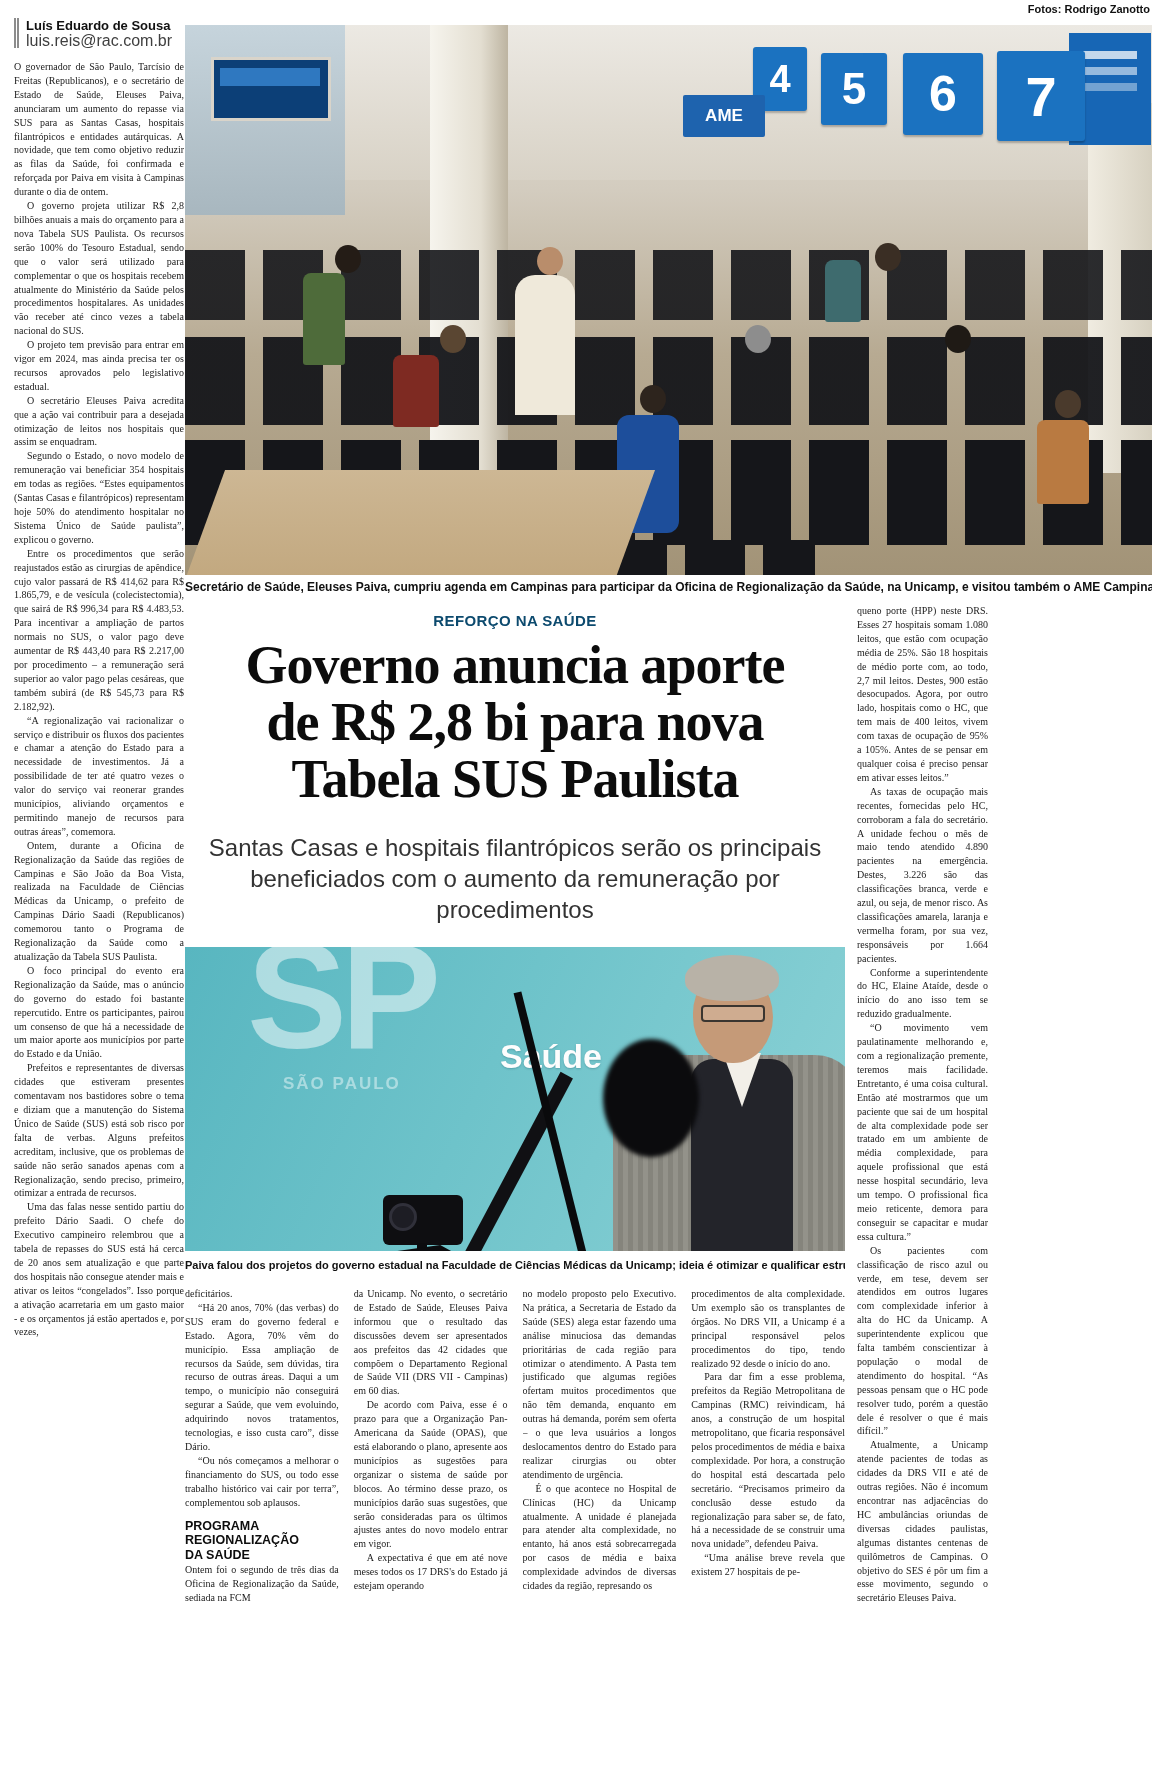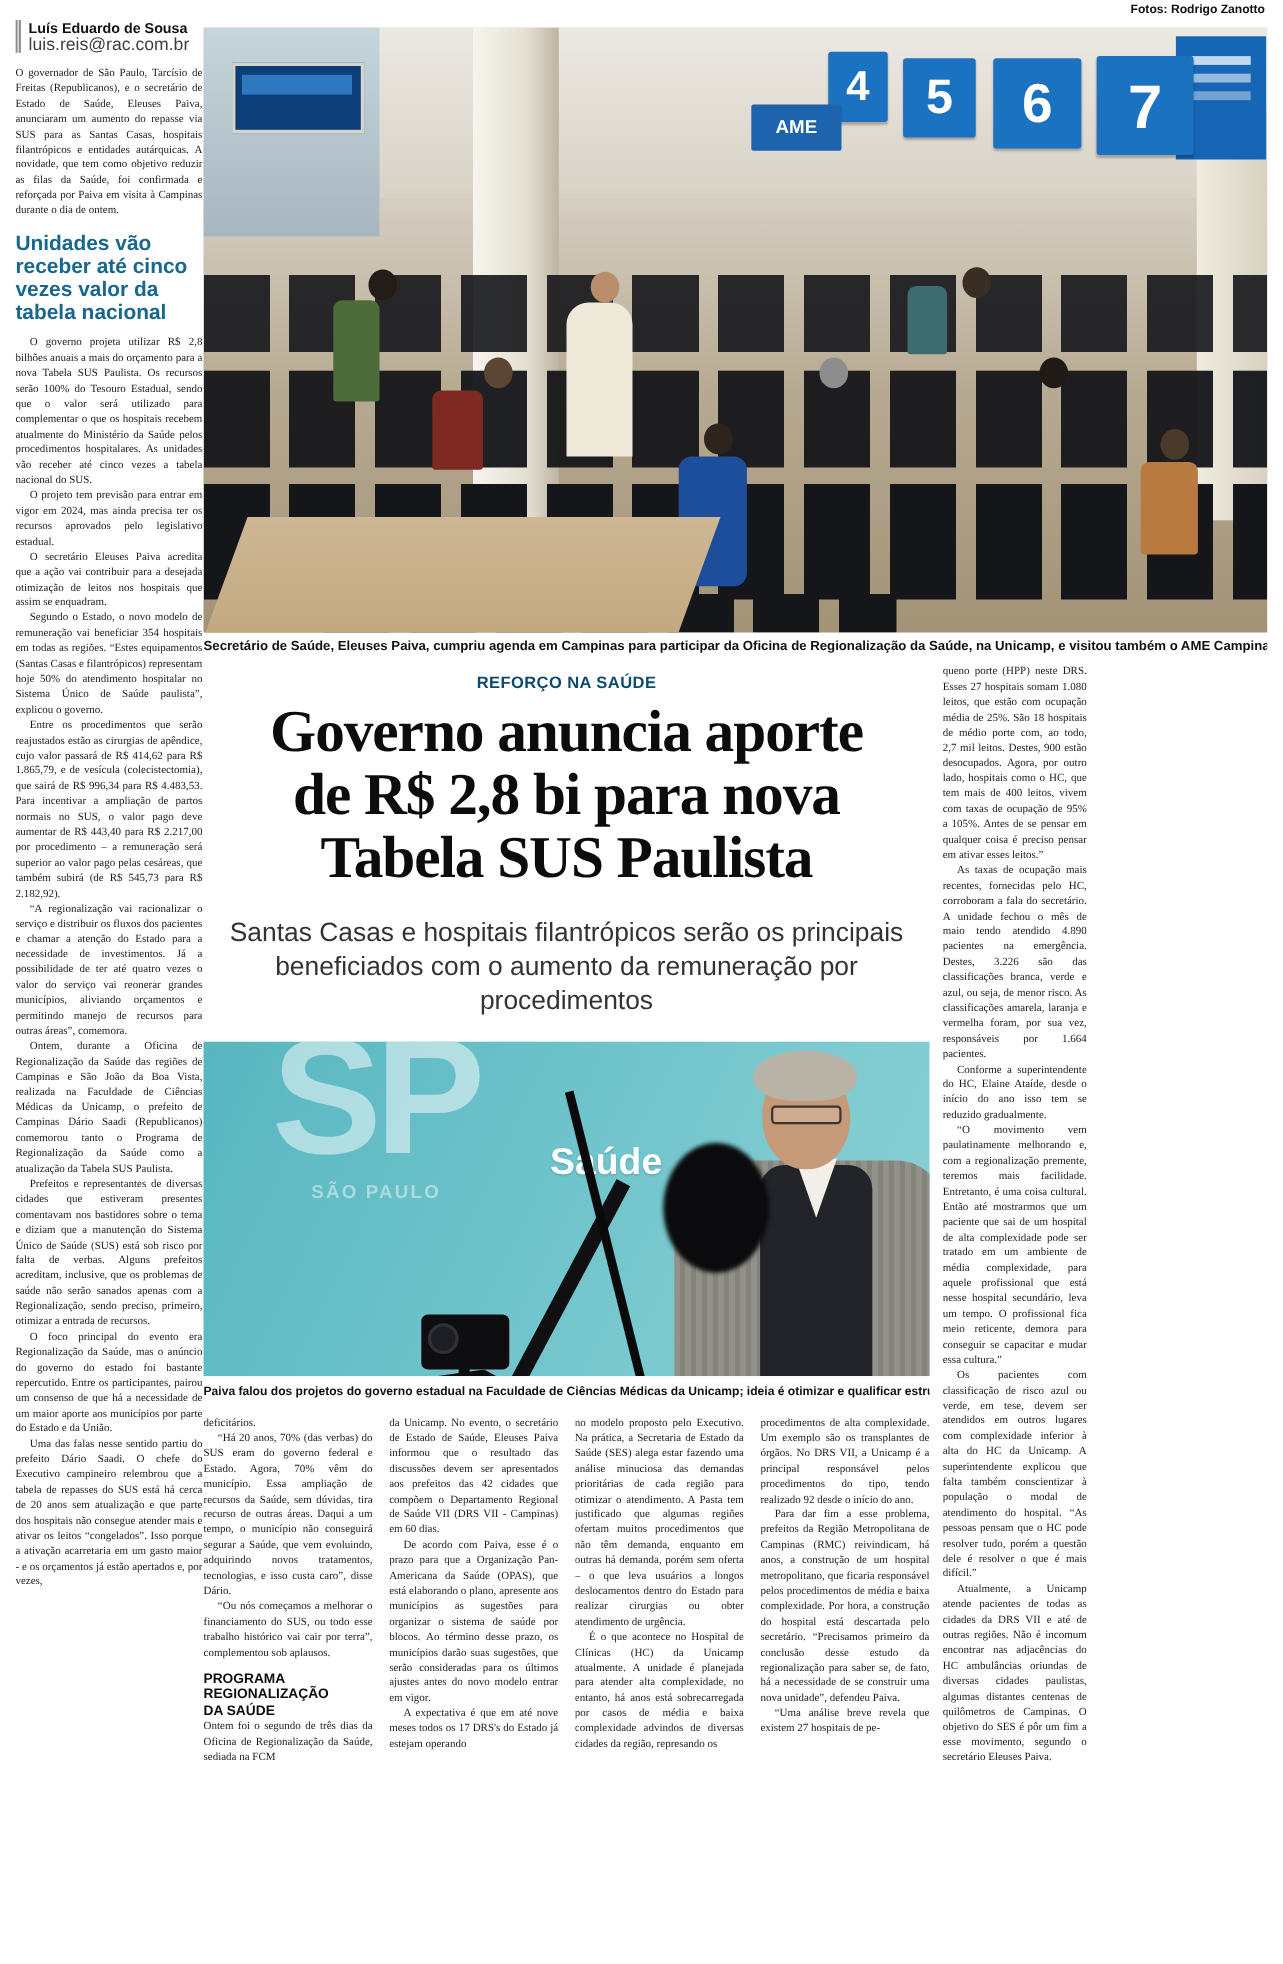--- a/index.html
+++ b/index.html
@@ -136,31 +136,30 @@
   <div class="photo-credit">Fotos: Rodrigo Zanotto</div>
 
   <div class="left-col">
     <div class="byline">
       <div class="author">Luís Eduardo de Sousa</div>
       <div class="email">luis.reis@rac.com.br</div>
     </div>
     <div class="body intro">
         <p>O governador de São Paulo, Tarcísio de Freitas (Republicanos), e o secretário de Estado de Saúde, Eleuses Paiva, anunciaram um aumento do repasse via SUS para as Santas Casas, hospitais filantrópicos e entidades autárquicas. A novidade, que tem como objetivo reduzir as filas da Saúde, foi confirmada e reforçada por Paiva em visita à Campinas durante o dia de ontem.</p>
       </div>
-    <h2 class="left-subhead">Unidades vão receber até cinco vezes valor da tabela nacional</h2>
     <div class="body">
         <p>O governo projeta utilizar R$ 2,8 bilhões anuais a mais do orçamento para a nova Tabela SUS Paulista. Os recursos serão 100% do Tesouro Estadual, sendo que o valor será utilizado para complementar o que os hospitais recebem atualmente do Ministério da Saúde pelos procedimentos hospitalares. As unidades vão receber até cinco vezes a tabela nacional do SUS.</p>
         <p>O projeto tem previsão para entrar em vigor em 2024, mas ainda precisa ter os recursos aprovados pelo legislativo estadual.</p>
         <p>O secretário Eleuses Paiva acredita que a ação vai contribuir para a desejada otimização de leitos nos hospitais que assim se enquadram.</p>
         <p>Segundo o Estado, o novo modelo de remuneração vai beneficiar 354 hospitais em todas as regiões. “Estes equipamentos (Santas Casas e filantrópicos) representam hoje 50% do atendimento hospitalar no Sistema Único de Saúde paulista”, explicou o governo.</p>
         <p>Entre os procedimentos que serão reajustados estão as cirurgias de apêndice, cujo valor passará de R$ 414,62 para R$ 1.865,79, e de vesícula (colecistectomia), que sairá de R$ 996,34 para R$ 4.483,53. Para incentivar a ampliação de partos normais no SUS, o valor pago deve aumentar de R$ 443,40 para R$ 2.217,00 por procedimento – a remuneração será superior ao valor pago pelas cesáreas, que também subirá (de R$ 545,73 para R$ 2.182,92).</p>
         <p>“A regionalização vai racionalizar o serviço e distribuir os fluxos dos pacientes e chamar a atenção do Estado para a necessidade de investimentos. Já a possibilidade de ter até quatro vezes o valor do serviço vai reonerar grandes municípios, aliviando orçamentos e permitindo manejo de recursos para outras áreas”, comemora.</p>
         <p>Ontem, durante a Oficina de Regionalização da Saúde das regiões de Campinas e São João da Boa Vista, realizada na Faculdade de Ciências Médicas da Unicamp, o prefeito de Campinas Dário Saadi (Republicanos) comemorou tanto o Programa de Regionalização da Saúde como a atualização da Tabela SUS Paulista.</p>
+        <p>O foco principal do evento era Regionalização da Saúde, mas o anúncio do governo do estado foi bastante repercutido. Entre os participantes, pairou um consenso de que há a necessidade de um maior aporte aos municípios por parte do Estado e da União.</p>
         <p>Prefeitos e representantes de diversas cidades que estiveram presentes comentavam nos bastidores sobre o tema e diziam que a manutenção do Sistema Único de Saúde (SUS) está sob risco por falta de verbas. Alguns prefeitos acreditam, inclusive, que os problemas de saúde não serão sanados apenas com a Regionalização, sendo preciso, primeiro, otimizar a entrada de recursos.</p>
-        <p>O foco principal do evento era Regionalização da Saúde, mas o anúncio do governo do estado foi bastante repercutido. Entre os participantes, pairou um consenso de que há a necessidade de um maior aporte aos municípios por parte do Estado e da União.</p>
         <p>Uma das falas nesse sentido partiu do prefeito Dário Saadi. O chefe do Executivo campineiro relembrou que a tabela de repasses do SUS está há cerca de 20 anos sem atualização e que parte dos hospitais não consegue atender mais e ativar os leitos “congelados”. Isso porque a ativação acarretaria em um gasto maior - e os orçamentos já estão apertados e, por vezes,</p>
       </div>
   </div>
 
   <div class="photo1">
     <div class="p1-ceil"></div>
     <div class="p1-window"></div>
     <div class="p1-tv">
         <div class="p1-tv-inner"></div>
       </div>

